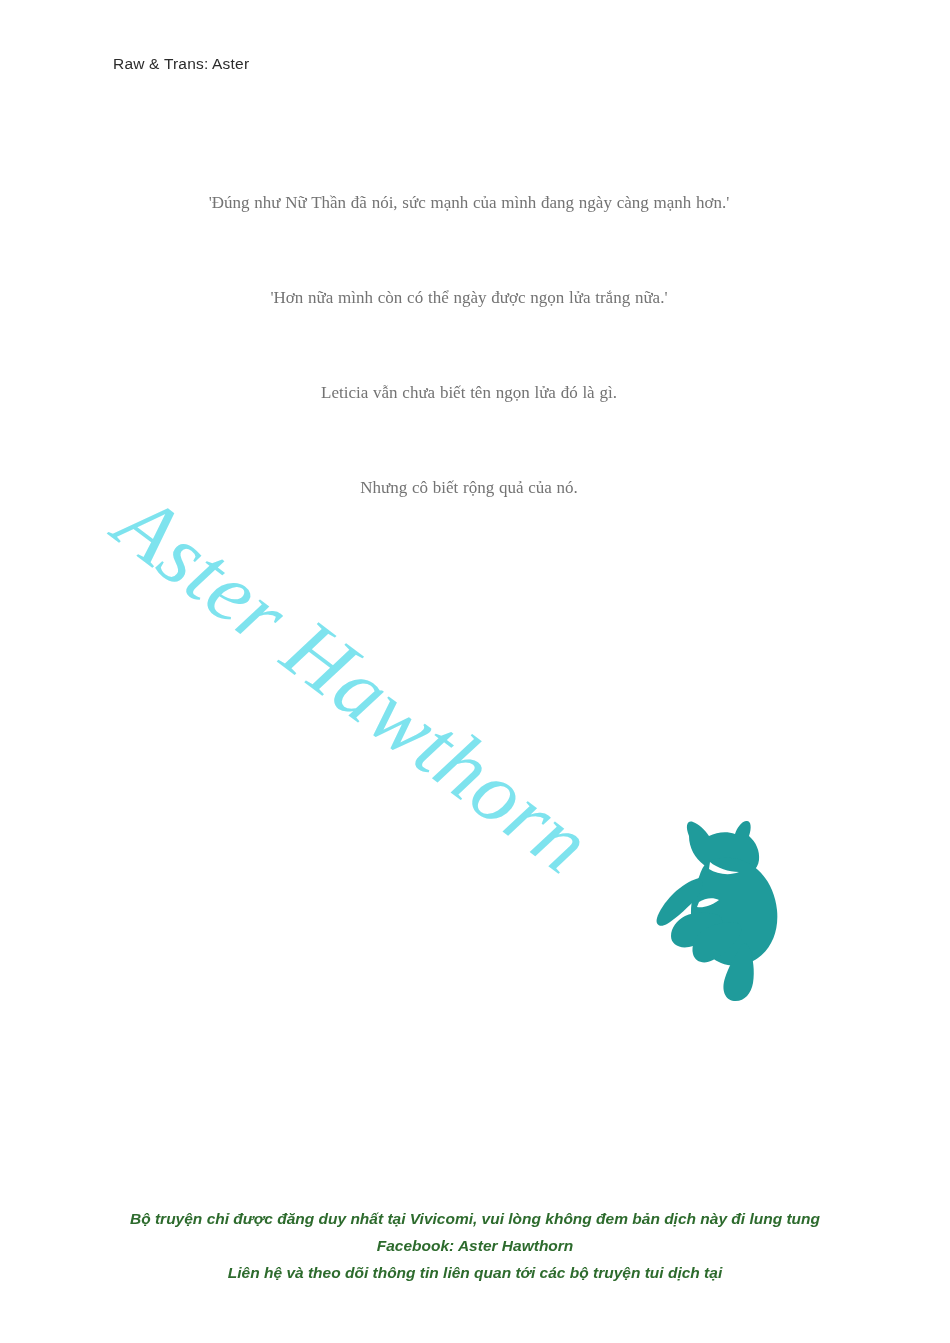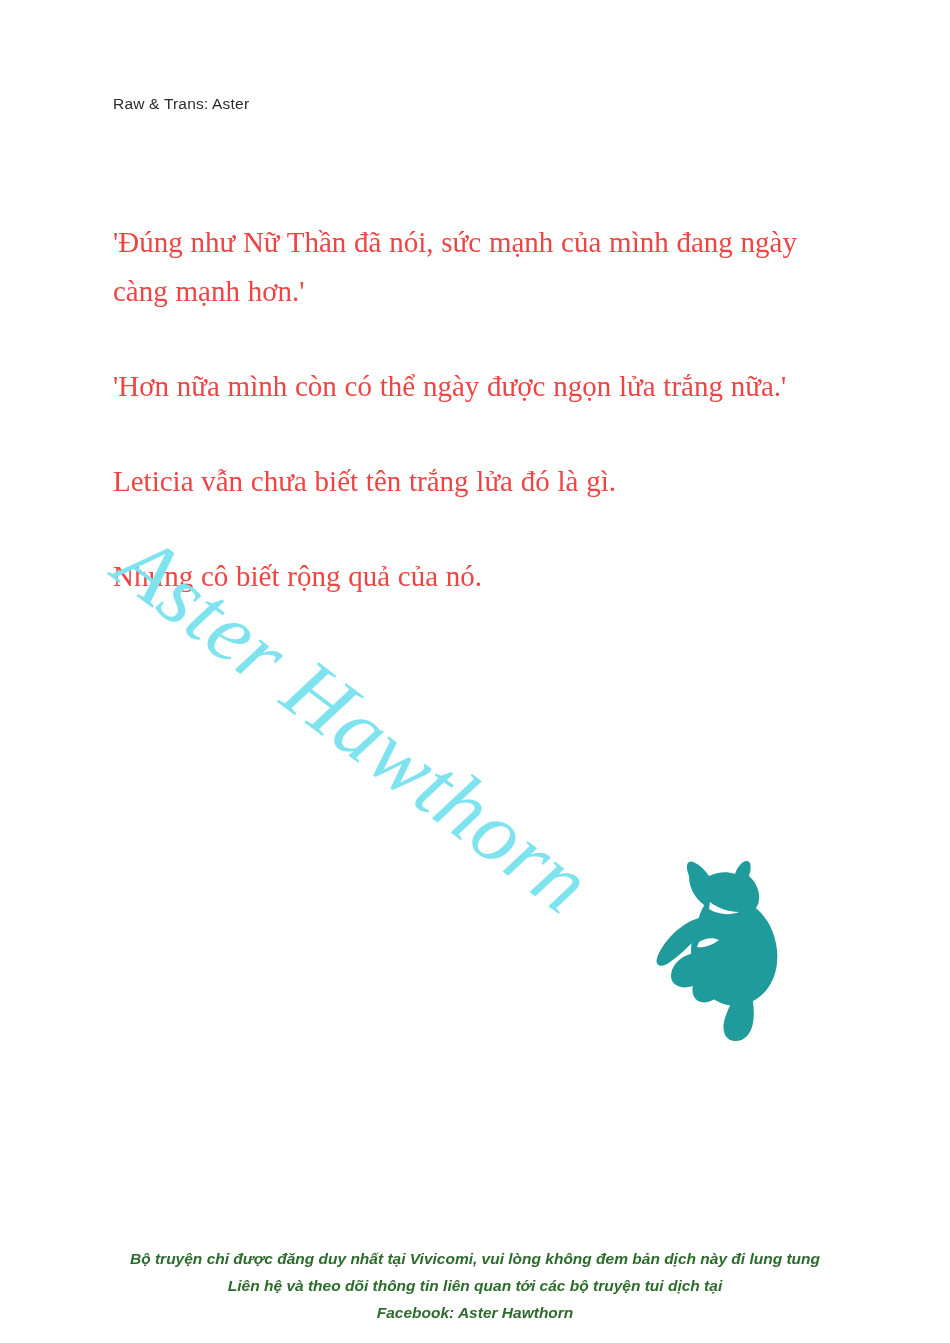--- a/index.html
+++ b/index.html
@@ -13,21 +13,20 @@
     position: relative;
     overflow: hidden;
     font-family: "Liberation Serif", "DejaVu Serif", serif;
     -webkit-font-smoothing: antialiased;
   }
 
   .page {
     position: absolute;
     inset: 0;
     background: #ffffff;
-    margin-top: 40px;
   }
 
   
   .credit-header {
     position: absolute;
     left: 113px;
     top: 55px;
     font-family: "Liberation Sans", "DejaVu Sans", sans-serif;
     font-size: 15.5px;
     color: #2b2b2b;
@@ -37,25 +36,25 @@
 
   
   .body-col {
     position: absolute;
     left: 113px;
     top: 178px;
     width: 712px;
   }
   .para {
     font-family: "Liberation Serif", "DejaVu Serif", serif;
-    font-size: 29px;
+    font-size: 17px;
     line-height: 49px;
-    color: #ef4444;
+    color: #737373;
     margin: 0 0 46px 0;
-    text-align: left;
+    text-align: center;
     word-spacing: 0.5px;
   }
   .para:last-child { margin-bottom: 0; }
 
   
   .watermark {
     position: absolute;
     left: 128px;
     top: 300px;
     width: 700px;
@@ -118,21 +117,21 @@
 </head>
 <body>
 
 <div class="page">
 
   <div class="credit-header">Raw &amp; Trans: Aster</div>
 
   <div class="body-col">
     <p class="para">'Đúng như Nữ Thần đã nói, sức mạnh của mình đang ngày càng mạnh hơn.'</p>
     <p class="para">'Hơn nữa mình còn có thể ngày được ngọn lửa trắng nữa.'</p>
-    <p class="para">Leticia vẫn chưa biết tên trắng lửa đó là gì.</p>
+    <p class="para">Leticia vẫn chưa biết tên ngọn lửa đó là gì.</p>
     <p class="para">Nhưng cô biết rộng quả của nó.</p>
   </div>
 
   <div class="watermark">
     <div class="watermark-text">Aster Hawthorn</div>
   </div>
 
   <div class="cat-mark">
     <svg viewBox="0 0 135 185" xmlns="http://www.w3.org/2000/svg" aria-hidden="true">
       <g fill="#1f9b9b">
@@ -178,22 +177,22 @@
 
       <g fill="#ffffff">
         <path d="M55 44 C62 50 74 54 84 54 C74 58 62 56 54 51 Z"></path>
         <path d="M44 84 C50 80 58 79 64 82 C56 88 48 90 42 89 Z"></path>
       </g>
     </svg>
   </div>
 
   <div class="footer-note">
     <div>Bộ truyện chỉ được đăng duy nhất tại Vivicomi, vui lòng không đem bản dịch này đi lung tung</div>
+    <div>Facebook: Aster Hawthorn</div>
     <div>Liên hệ và theo dõi thông tin liên quan tới các bộ truyện tui dịch tại</div>
-    <div>Facebook: Aster Hawthorn</div>
   </div>
 
   <div class="site-logo">
     <svg viewBox="0 0 180 46" xmlns="http://www.w3.org/2000/svg" aria-hidden="true">
       <defs>
         <linearGradient id="logoGrad" x1="0" y1="0" x2="0" y2="1">
           <stop offset="0%" stop-color="#3f6fc4"></stop>
           <stop offset="45%" stop-color="#6d9bdc"></stop>
           <stop offset="100%" stop-color="#a8c4e8"></stop>
         </linearGradient>

